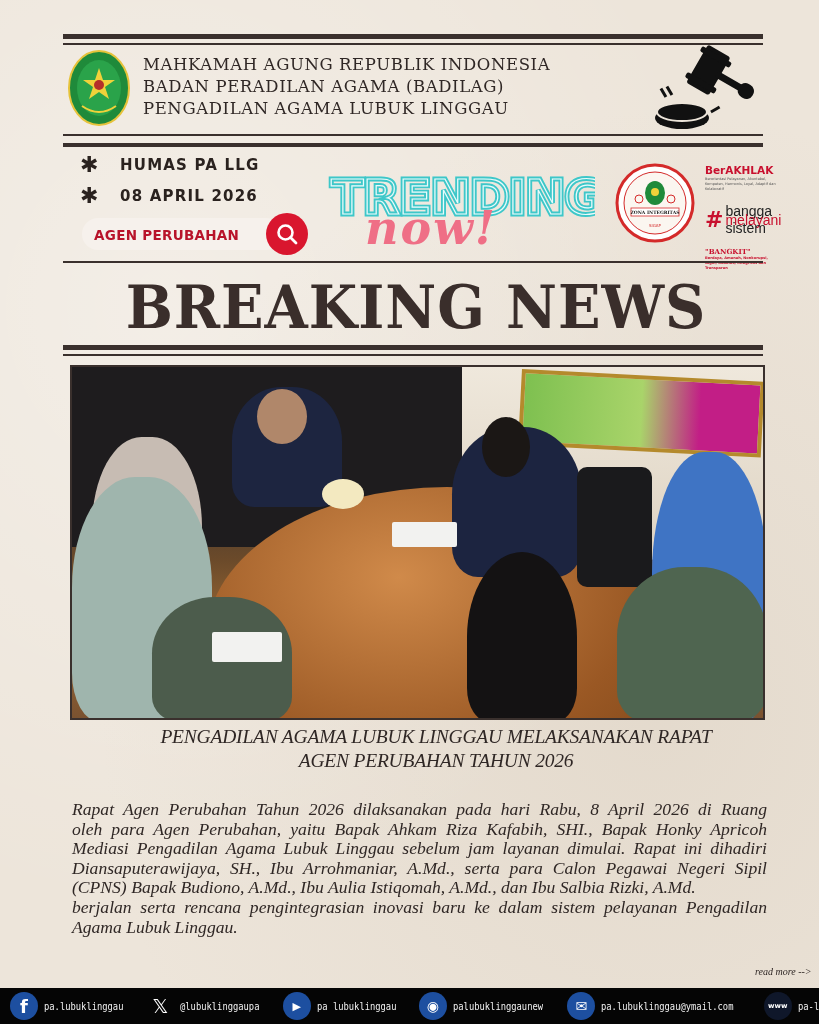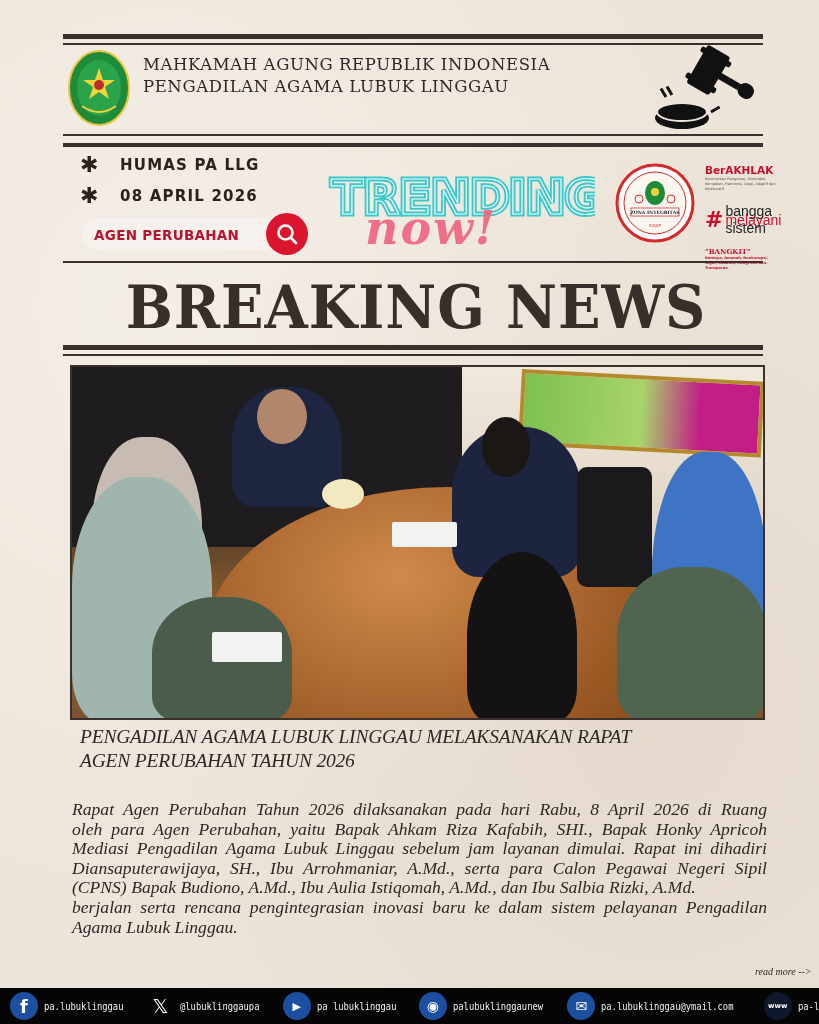--- a/index.html
+++ b/index.html
@@ -71,21 +71,21 @@
     border: 2px solid #3a302d; overflow: hidden;
     background: linear-gradient(180deg, #2b2a2c 0%, #3d3530 30%, #6b4a2a 55%, #9c6a35 75%, #7a5230 100%);
   }
   .photo .wall { position: absolute; left: 390px; top: 0; width: 305px; height: 200px; background: linear-gradient(180deg,#efe8dc,#ddd2c1); }
   .photo .shelf { position: absolute; left: 0; top: 0; width: 390px; height: 180px; background: #1e1c1e; }
   .photo .poster { position: absolute; left: 450px; top: 2px; width: 243px; height: 76px; border: 4px solid #b48a2c; background: linear-gradient(90deg,#7ec050 0%, #a9d46a 50%, #c21e86 75%, #c21e86 100%); transform: rotate(3deg); transform-origin: left top; }
   .photo .table { position: absolute; left: 135px; top: 120px; width: 480px; height: 300px; border-radius: 50%; background: radial-gradient(ellipse at 40% 30%, #d08a4a, #9a5824 60%, #7a4418); }
   .photo .person { position: absolute; border-radius: 45% 45% 20% 20%; }
 
   .headline {
-    position: absolute; left: 80px; top: 725px; width: 680px; 
+    position: absolute; left: 96px; top: 725px; width: 680px; text-align: center;
     font-family: "Liberation Serif", serif; font-style: italic; font-size: 19.5px; line-height: 24px;
     color: #2f2725; letter-spacing: -0.2px;
   }
 
   .body-text {
     position: absolute; left: 72px; top: 800px; width: 695px;
     font-family: "Liberation Serif", serif; font-style: italic; font-size: 17.6px; line-height: 19.6px;
     color: #2f2725; text-align: justify;
   }
   .body-text p { text-align: justify; text-align-last: justify; }
@@ -110,20 +110,21 @@
 <svg class="logo-ma" viewBox="0 0 62 76">
   <ellipse cx="31" cy="38" rx="30" ry="37" fill="#1f8a3a" stroke="#e6c33a" stroke-width="2"></ellipse>
   <ellipse cx="31" cy="38" rx="22" ry="28" fill="#2aa34a"></ellipse>
   <polygon points="31,18 35,30 47,30 37,37 41,49 31,42 21,49 25,37 15,30 27,30" fill="#f0d23a"></polygon>
   <circle cx="31" cy="35" r="5" fill="#b5302a"></circle>
   <path d="M14 56 Q31 68 48 56" stroke="#f0d23a" stroke-width="2" fill="none"></path>
 </svg>
 
 <div class="org-lines">
   <div class="org-line">MAHKAMAH AGUNG REPUBLIK INDONESIA</div>
+  <div class="org-line">BADAN PERADILAN AGAMA (BADILAG)</div>
   <div class="org-line">PENGADILAN AGAMA LUBUK LINGGAU</div>
 </div>
 
 <svg class="gavel" viewBox="0 0 104 90">
   <g fill="#111">
     <g transform="rotate(30 50 35)">
       <rect x="38" y="2" width="26" height="44" rx="3"></rect>
       <rect x="34" y="6" width="34" height="6" rx="2"></rect>
       <rect x="34" y="36" width="34" height="6" rx="2"></rect>
       <rect x="60" y="20" width="34" height="7" rx="2"></rect>

